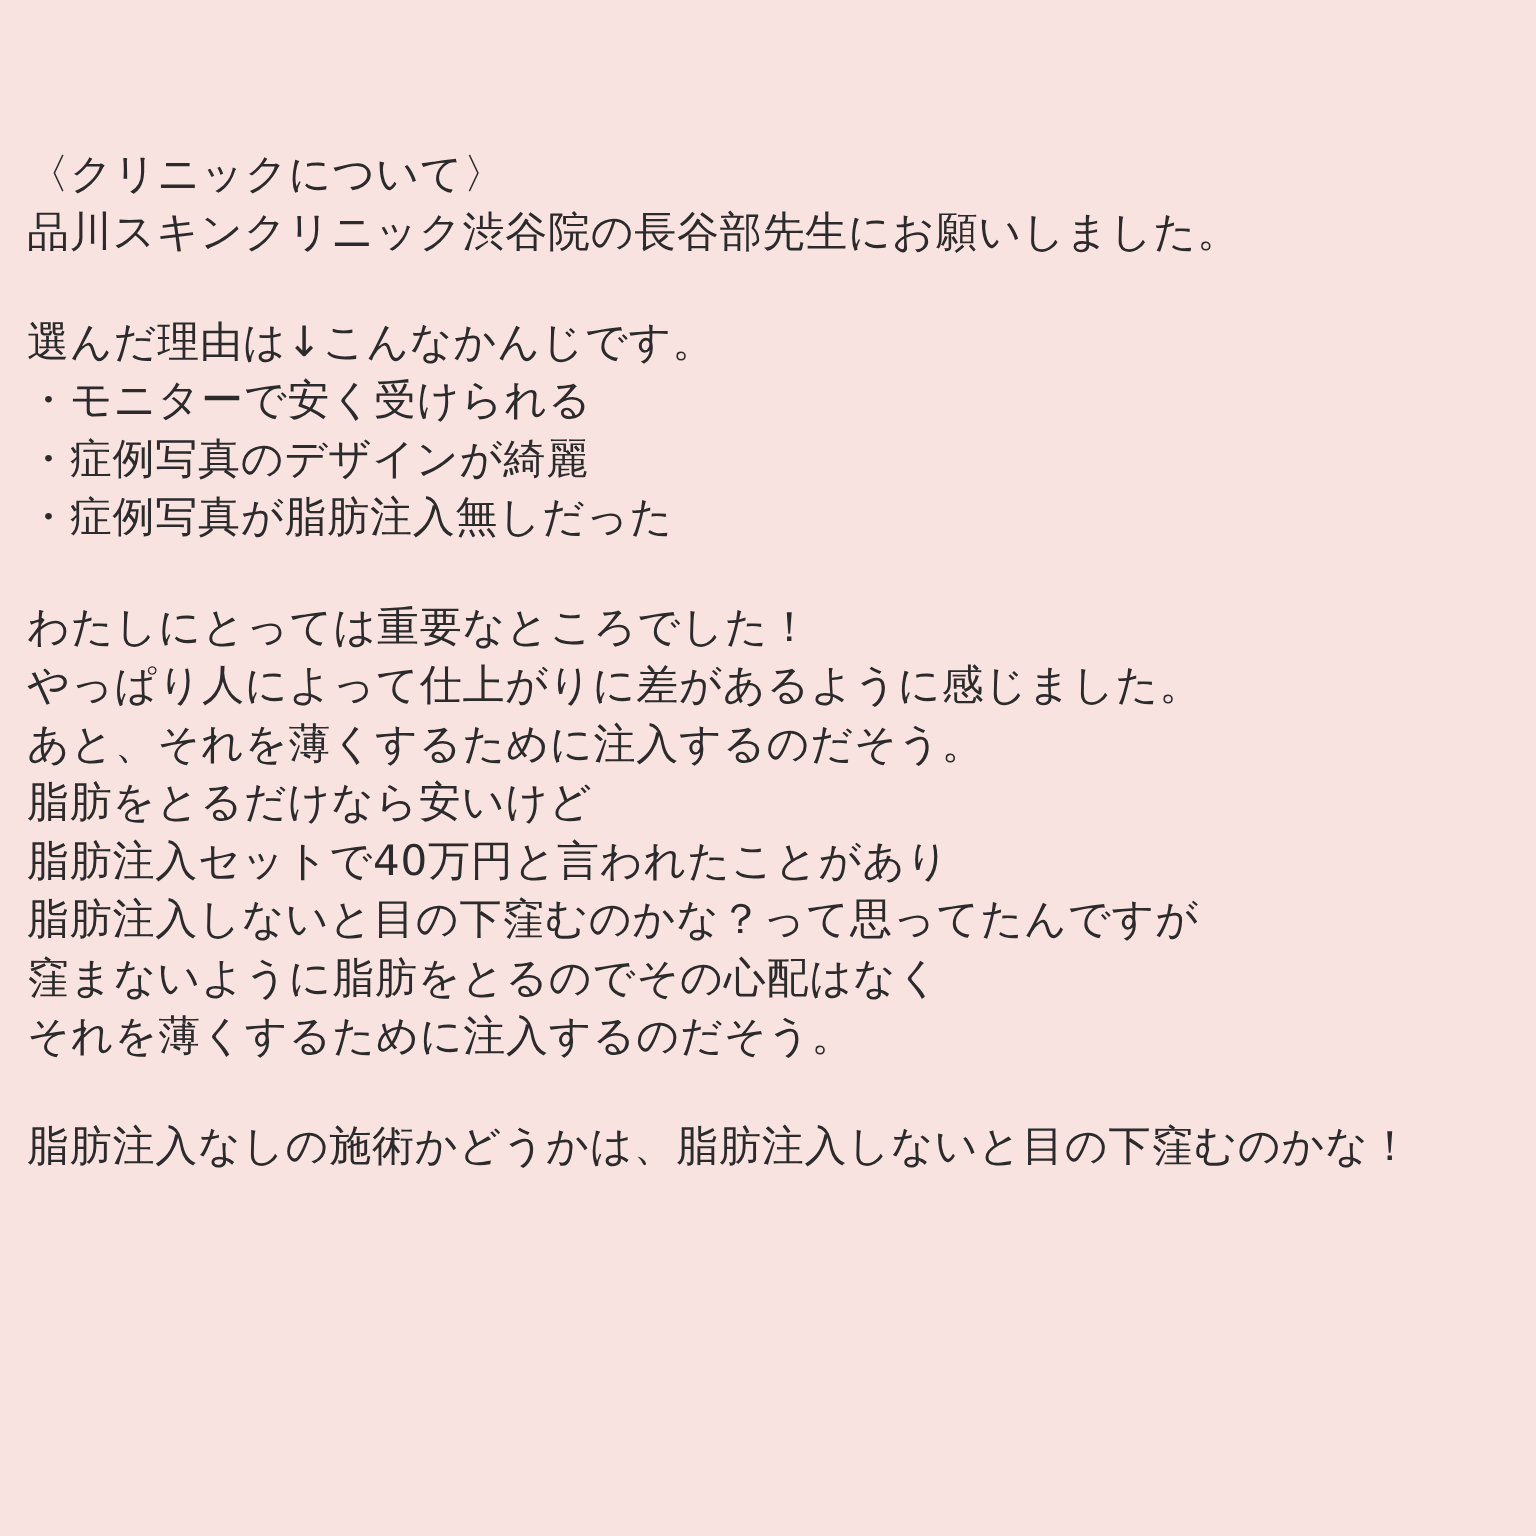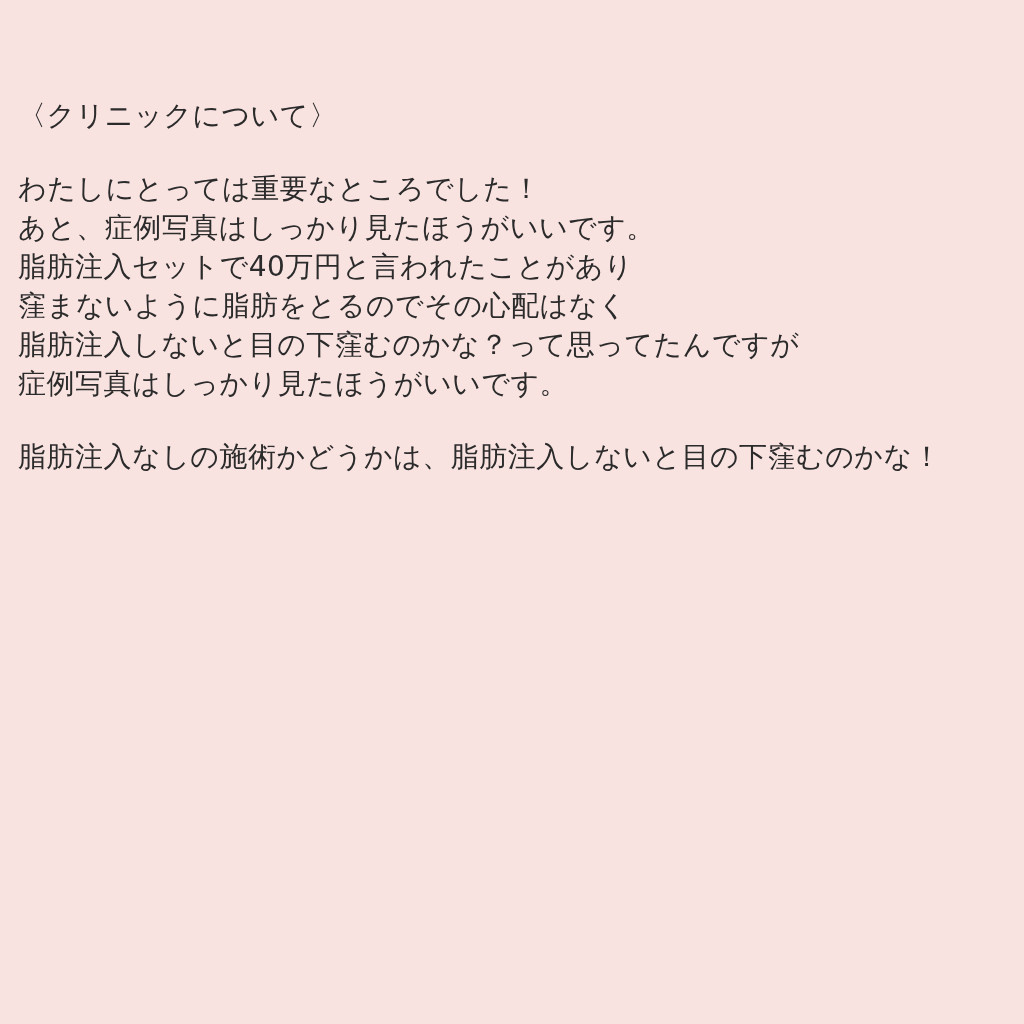--- a/index.html
+++ b/index.html
@@ -31,29 +31,38 @@
     font-weight: 500;
   }
 </style>
 </head>
 <body>
 
 <div class="text-content">
 
   <div class="paragraph">
     <div class="text-line">〈クリニックについて〉</div>
+    <div class="text-line">品川スキンクリニック渋谷院の長谷部先生にお願いしました。</div>
   </div>
 
+  <div class="paragraph">
+    <div class="text-line">選んだ理由は↓こんなかんじです。</div>
+    <div class="text-line">・モニターで安く受けられる</div>
+    <div class="text-line">・症例写真のデザインが綺麗</div>
+    <div class="text-line">・症例写真が脂肪注入無しだった</div>
+  </div>
 
   <div class="paragraph">
     <div class="text-line">わたしにとっては重要なところでした！</div>
-    <div class="text-line">あと、症例写真はしっかり見たほうがいいです。</div>
+    <div class="text-line">やっぱり人によって仕上がりに差があるように感じました。</div>
+    <div class="text-line">あと、それを薄くするために注入するのだそう。</div>
+    <div class="text-line">脂肪をとるだけなら安いけど</div>
     <div class="text-line">脂肪注入セットで40万円と言われたことがあり</div>
+    <div class="text-line">脂肪注入しないと目の下窪むのかな？って思ってたんですが</div>
     <div class="text-line">窪まないように脂肪をとるのでその心配はなく</div>
-    <div class="text-line">脂肪注入しないと目の下窪むのかな？って思ってたんですが</div>
-    <div class="text-line">症例写真はしっかり見たほうがいいです。</div>
+    <div class="text-line">それを薄くするために注入するのだそう。</div>
   </div>
 
   <div class="paragraph">
     <div class="text-line">脂肪注入なしの施術かどうかは、脂肪注入しないと目の下窪むのかな！</div>
   </div>
 
 </div>
 
 </body></html>

